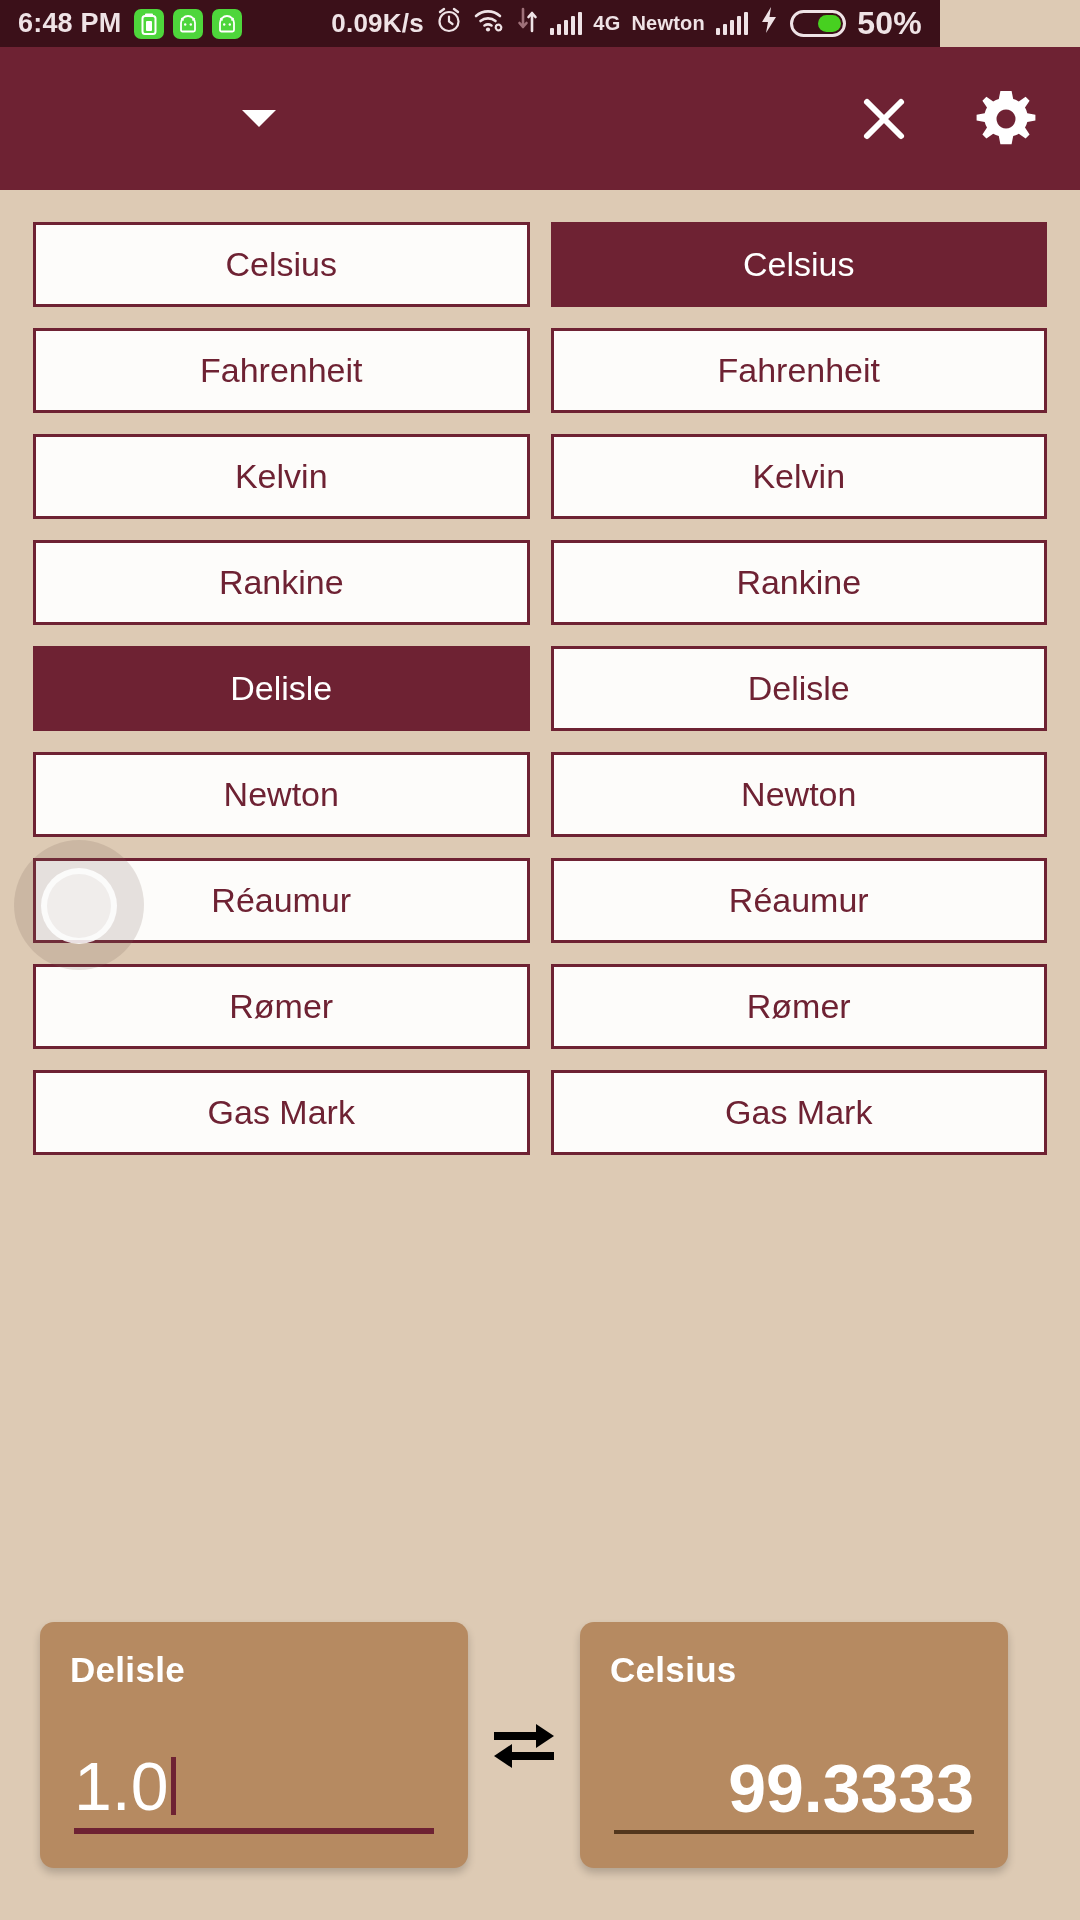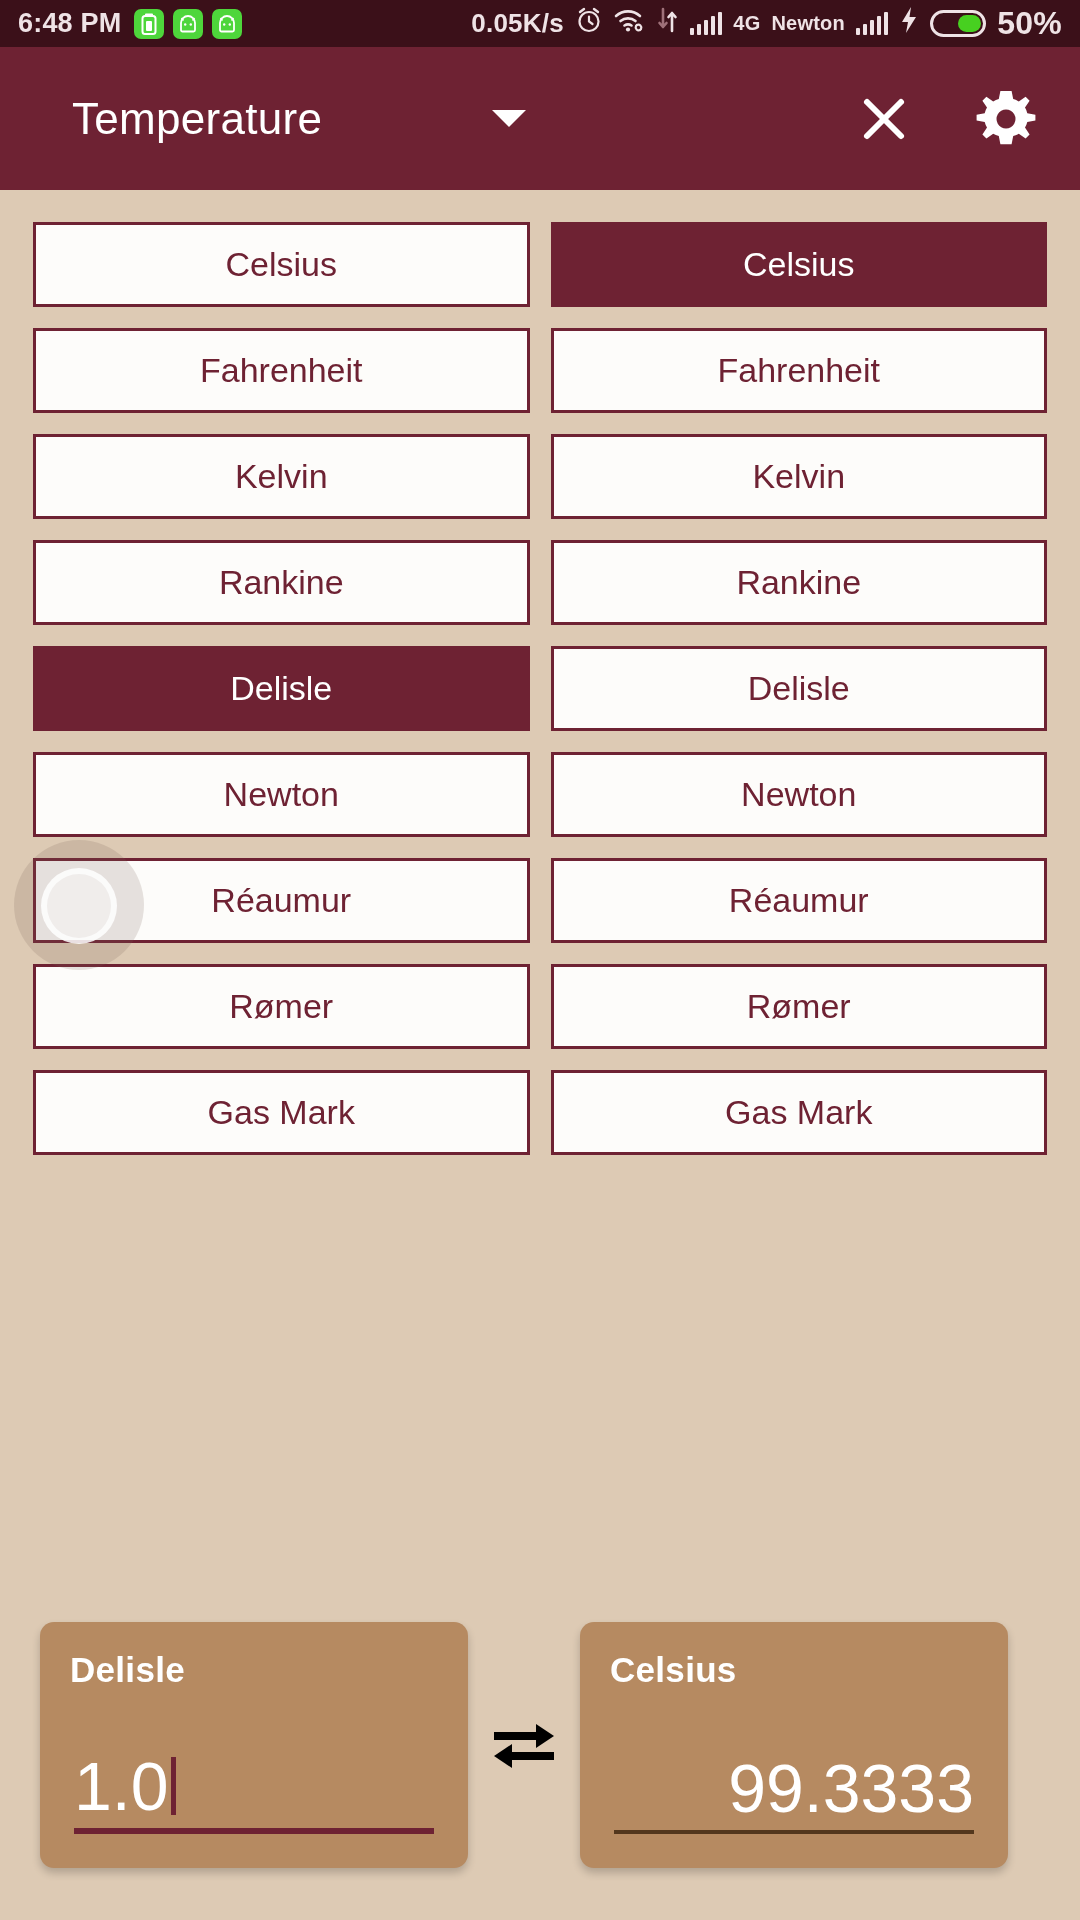--- a/index.html
+++ b/index.html
@@ -13,21 +13,21 @@
   body {
     font-family: "Liberation Sans", sans-serif;
     background: #ddcab4;
     position: relative;
   }
 
   
   .status-bar {
     position: absolute;
     top: 0; left: 0;
-    width: 1080px;
+    width: 940px;
     height: 47px;
     background: #3b1019;
     display: flex;
     align-items: center;
     padding: 0 18px;
     color: #efe3e6;
     font-size: 27px;
     font-weight: bold;
     letter-spacing: 0.2px;
   }
@@ -185,21 +185,21 @@
     padding: 0 4px;
   }
   .conv-value {
     color: #ffffff;
     font-size: 68px;
     line-height: 1.05;
     display: flex;
     align-items: center;
     min-height: 62px;
   }
-  .conv-value.right { justify-content: flex-end; }
+  .conv-value.right { justify-content: flex-end; font-weight: bold; }
   .caret-bar {
     display: inline-block;
     width: 5px;
     height: 58px;
     background: #6e2233;
     margin-left: 2px;
   }
   .conv-underline {
     height: 6px;
     background: #6e2233;
@@ -244,21 +244,21 @@
           <path d="M3 8 A7 7 0 0 1 17 8 L17 15 A1.5 1.5 0 0 1 15.5 16.5 L4.5 16.5 A1.5 1.5 0 0 1 3 15 Z" fill="none" stroke="#fff" stroke-width="1.8"></path>
           <circle cx="7.2" cy="9.5" r="1.2" fill="#fff"></circle>
           <circle cx="12.8" cy="9.5" r="1.2" fill="#fff"></circle>
           <line x1="3.5" y1="3" x2="5.5" y2="5.5" stroke="#fff" stroke-width="1.6"></line>
           <line x1="16.5" y1="3" x2="14.5" y2="5.5" stroke="#fff" stroke-width="1.6"></line>
         </svg>
     </span>
   </div>
 
   <div class="sb-right">
-    <span class="sb-speed">0.05K/s</span>
+    <span class="sb-speed">0.09K/s</span>
     <span>
       <svg width="28" height="28" viewBox="0 0 28 28">
           <circle cx="14" cy="15.5" r="9.5" fill="none" stroke="#efe3e6" stroke-width="2.2"></circle>
           <path d="M14 10.5 L14 15.5 L17.5 18" fill="none" stroke="#efe3e6" stroke-width="2.2" stroke-linecap="round"></path>
           <line x1="5" y1="6" x2="9" y2="3" stroke="#efe3e6" stroke-width="2.4" stroke-linecap="round"></line>
           <line x1="23" y1="6" x2="19" y2="3" stroke="#efe3e6" stroke-width="2.4" stroke-linecap="round"></line>
         </svg>
     </span>
     <span>
       <svg width="32" height="26" viewBox="0 0 32 26">
@@ -298,21 +298,20 @@
         </svg>
     </span>
     <span class="battery">
         <span class="fill"></span>
       </span>
     <span class="sb-pct">50%</span>
   </div>
 </div>
 
 <div class="app-bar">
-  <span class="app-title">Temperature</span>
   <span class="caret-down"></span>
 
   <div class="appbar-actions">
     <span class="icon-btn">
       <svg width="56" height="56" viewBox="0 0 56 56">
           <line x1="11" y1="11" x2="45" y2="45" stroke="#ffffff" stroke-width="6" stroke-linecap="round"></line>
           <line x1="45" y1="11" x2="11" y2="45" stroke="#ffffff" stroke-width="6" stroke-linecap="round"></line>
         </svg>
     </span>
     <span class="icon-btn">

